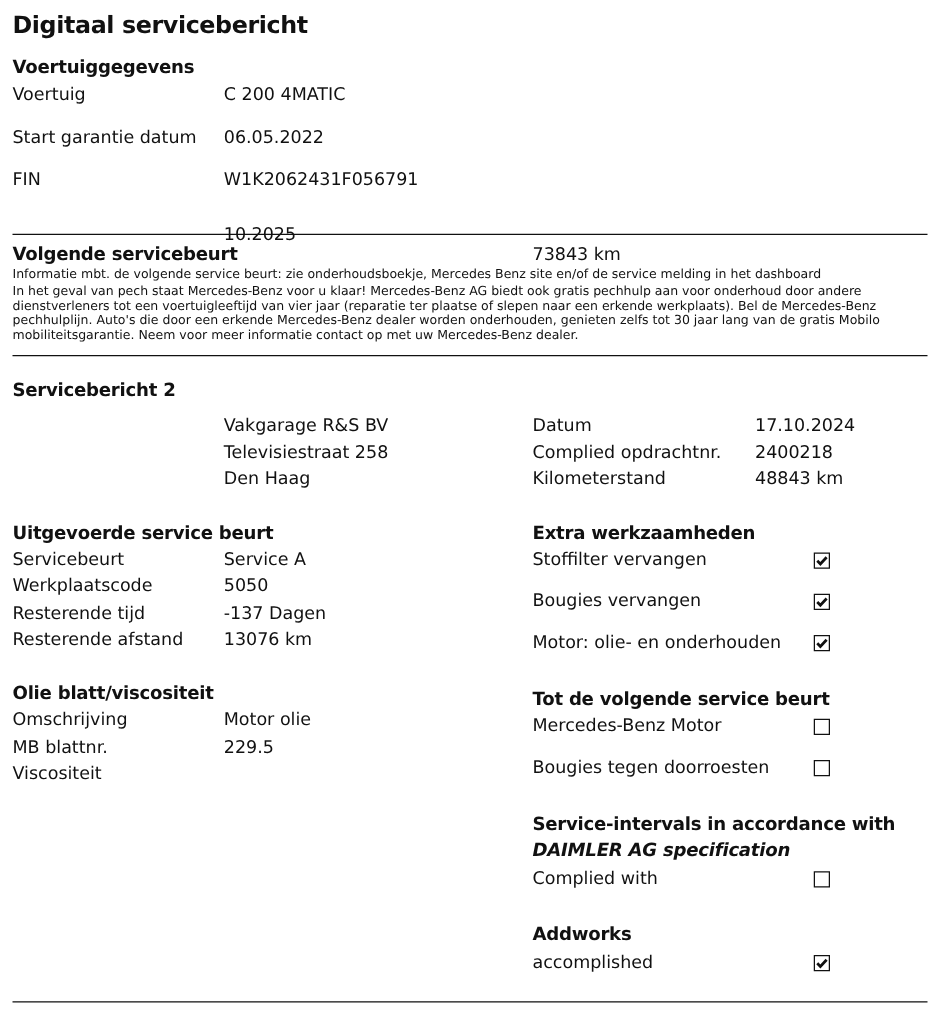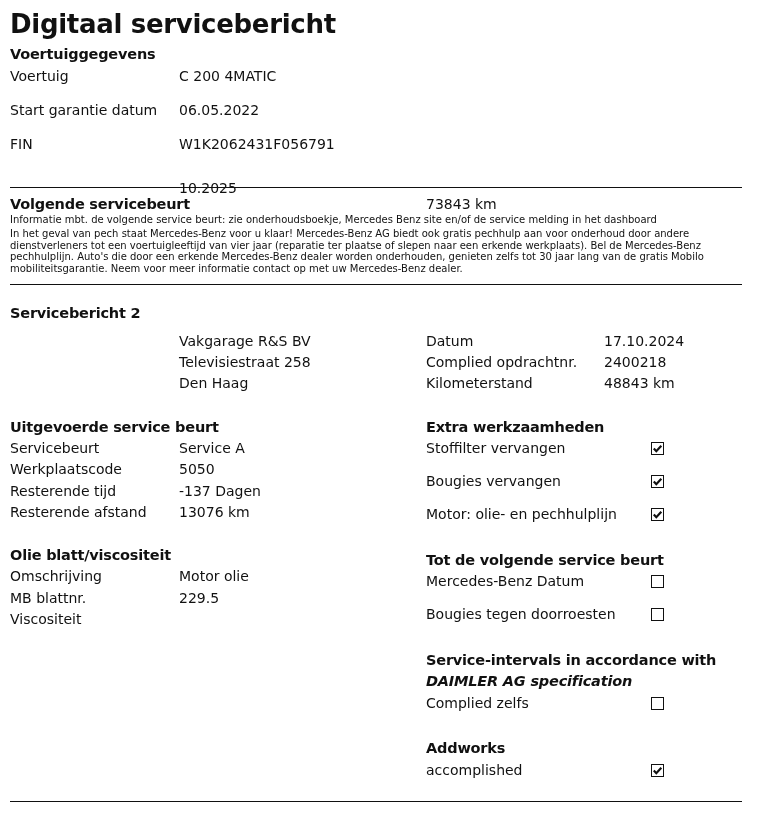--- a/index.html
+++ b/index.html
@@ -2,21 +2,21 @@
 <html><head>
 <meta charset="utf-8">
 <style>
   html, body { margin: 0; padding: 0; background: #ffffff; }
   body {
     width: 757px; height: 814px; position: relative; overflow: hidden;
     font-family: "DejaVu Sans", "Liberation Sans", sans-serif;
     color: #111111;
   }
   .abs { position: absolute; white-space: nowrap; }
-  .title { font-size: 26px; font-weight: bold; letter-spacing: -0.3px; }
+  .title { font-size: 19px; font-weight: bold; letter-spacing: -0.3px; }
   .h { font-size: 14.5px; font-weight: bold; letter-spacing: -0.2px; }
   .t { font-size: 14px; }
   .small { font-size: 10px; line-height: 11.5px; white-space: normal; }
   .rule { position: absolute; left: 10px; width: 732px; height: 1px; background: #111; }
   .cb {
     position: absolute; width: 13px; height: 13px; border: 1.3px solid #111;
     box-sizing: border-box; background: #fff;
   }
   .cb svg { position: absolute; left: 0px; top: 0px; }
 </style>
@@ -78,36 +78,36 @@
   <svg width="11" height="11" viewBox="0 0 11 11">
       <path d="M1.8 5.6 L4.3 8.2 L9.3 2.8" fill="none" stroke="#111" stroke-width="2.2"></path>
     </svg>
 </div>
 <div class="abs t" style="left:426px; top:473px;">Bougies vervangen</div>
 <div class="cb" style="left:651px; top:475px;">
   <svg width="11" height="11" viewBox="0 0 11 11">
       <path d="M1.8 5.6 L4.3 8.2 L9.3 2.8" fill="none" stroke="#111" stroke-width="2.2"></path>
     </svg>
 </div>
-<div class="abs t" style="left:426px; top:506px;">Motor: olie- en pechhulplijn</div>
+<div class="abs t" style="left:426px; top:506px;">Motor: olie- en onderhouden</div>
 <div class="cb" style="left:651px; top:508px;">
   <svg width="11" height="11" viewBox="0 0 11 11">
       <path d="M1.8 5.6 L4.3 8.2 L9.3 2.8" fill="none" stroke="#111" stroke-width="2.2"></path>
     </svg>
 </div>
 
 <div class="abs h" style="left:426px; top:552px;">Tot de volgende service beurt</div>
-<div class="abs t" style="left:426px; top:573px;">Mercedes-Benz Datum</div>
+<div class="abs t" style="left:426px; top:573px;">Mercedes-Benz Motor</div>
 <div class="cb" style="left:651px; top:575px;"></div>
 <div class="abs t" style="left:426px; top:606px;">Bougies tegen doorroesten</div>
 <div class="cb" style="left:651px; top:608px;"></div>
 
 <div class="abs h" style="left:426px; top:652px;">Service-intervals in accordance with</div>
 <div class="abs h" style="left:426px; top:673px;font-style:italic;">DAIMLER AG specification</div>
-<div class="abs t" style="left:426px; top:695px;">Complied zelfs</div>
+<div class="abs t" style="left:426px; top:695px;">Complied with</div>
 <div class="cb" style="left:651px; top:697px;"></div>
 
 <div class="abs h" style="left:426px; top:740px;">Addworks</div>
 <div class="abs t" style="left:426px; top:762px;">accomplished</div>
 <div class="cb" style="left:651px; top:764px;">
   <svg width="11" height="11" viewBox="0 0 11 11">
       <path d="M1.8 5.6 L4.3 8.2 L9.3 2.8" fill="none" stroke="#111" stroke-width="2.2"></path>
     </svg>
 </div>
 

